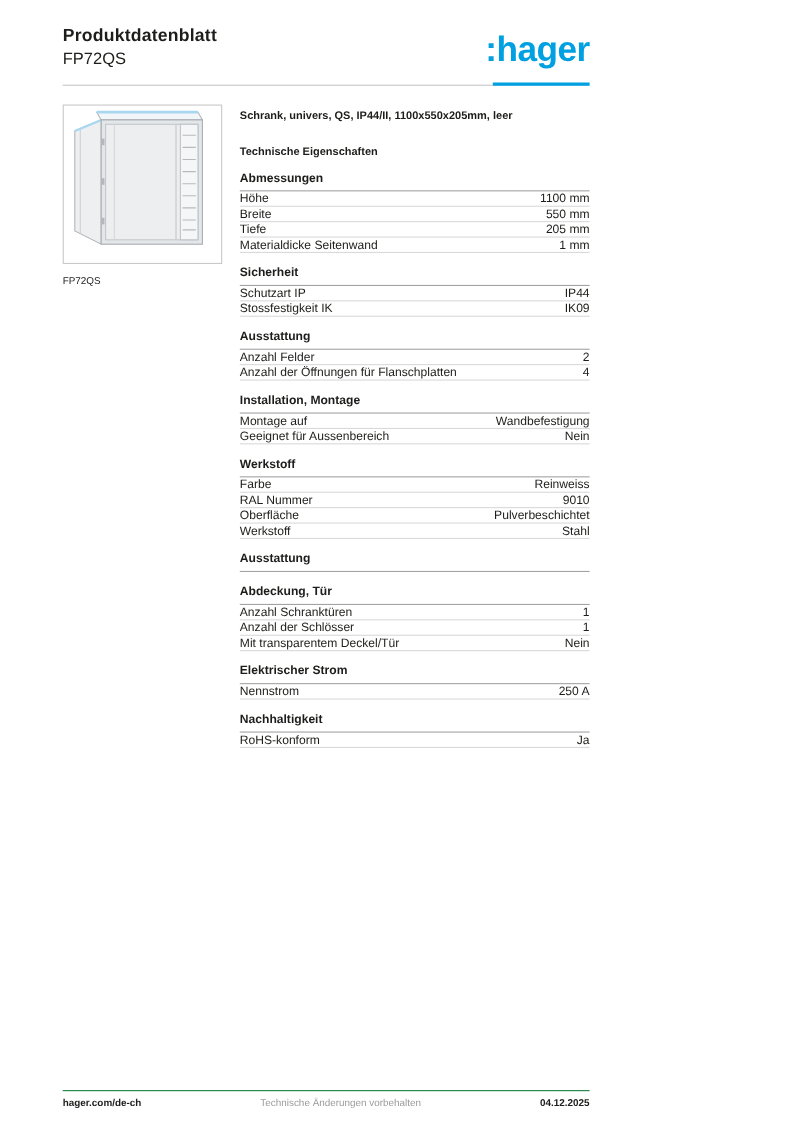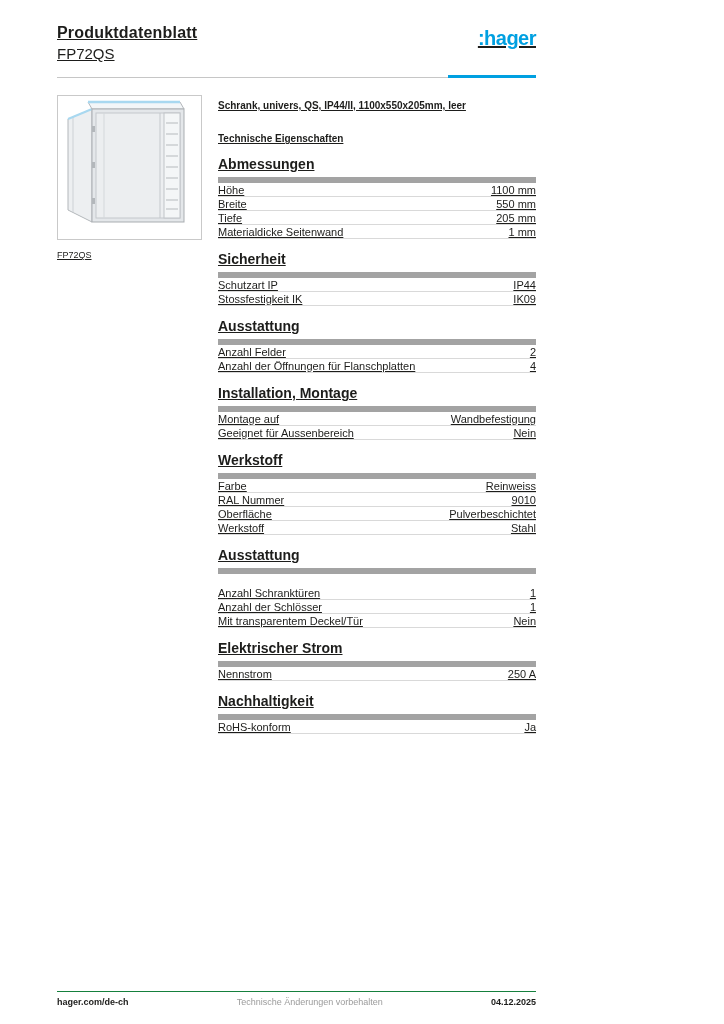--- a/index.html
+++ b/index.html
@@ -1,46 +1,46 @@
 <!DOCTYPE html>
 <html lang="de"><head>
 <meta charset="utf-8">
 <style>
   * { margin:0; padding:0; box-sizing:border-box; }
   html, body { background:#ffffff; }
   body { font-family:"Liberation Sans", sans-serif; color:#1d1d1b; }
 
   .page { position:relative; width:593px; height:1024px; background:#fff;
-          padding:24px 57px 0 57px; overflow:hidden;text-decoration:underline; }
+          padding:24px 57px 0 57px; overflow:hidden; }
 
   
   .hdr { display:flex; justify-content:space-between; align-items:flex-start; }
   .hdr-title { font-size:16px; font-weight:bold; letter-spacing:.2px; }
   .hdr-code  { font-size:15px; margin-top:3px; }
-  .logo { font-size:20px; font-weight:bold; color:#00a0e1; line-height:1;
+  .logo { font-size:32px; font-weight:bold; color:#00a0e1; line-height:1;
           margin-top:4px; letter-spacing:-0.5px;text-align:right; }
   .rule { display:flex; align-items:flex-end; margin-top:13px; }
   .rule-gray { flex:1; height:1px; background:#c6c6c6; }
   .rule-blue { width:88px; height:3px; background:#00a0e1; }
 
   
   .main { display:flex; margin-top:17px; }
   .left { width:145px; flex:none; }
   .imgbox { width:145px; height:145px; border:1px solid #c9c9c9; background:#fff; }
   .imgbox svg { display:block; }
   .caption { margin-top:10px; font-size:9px; }
 
   .right { flex:1; margin-left:16px; padding-top:5px; min-width:0; }
   .ptitle { font-size:10px; font-weight:bold; }
   .tech   { font-size:10px; font-weight:bold; margin-top:22px; }
 
   
   .sec { margin-top:12px; }
-  .sec h3 { font-size:14px; font-weight:bold; padding-bottom:5px;
-            border-bottom:6px solid #a3a3a3; }
+  .sec h3 { font-size:11px; font-weight:bold; padding-bottom:5px;
+            border-bottom:1px solid #a3a3a3; }
   .row { display:flex; justify-content:space-between; align-items:center;
          height:14px; border-bottom:1px solid #d9d9d9; font-size:11px; }
   .row .lab { white-space:nowrap; }
   .row .val { text-align:right; white-space:nowrap; }
 
   
   .footer { position:absolute; left:57px; right:57px; top:991px;
             border-top:1px solid #15803d; padding-top:5px;
             display:flex; justify-content:space-between; align-items:baseline;
             font-size:9px; }
@@ -183,20 +183,21 @@
           <span class="lab">Werkstoff</span>
           <span class="val">Stahl</span>
         </div>
       </section>
 
       <section class="sec">
         <h3>Ausstattung</h3>
       </section>
 
       <section class="sec">
+        <h3>Abdeckung, Tür</h3>
         <div class="row">
           <span class="lab">Anzahl Schranktüren</span>
           <span class="val">1</span>
         </div>
         <div class="row">
           <span class="lab">Anzahl der Schlösser</span>
           <span class="val">1</span>
         </div>
         <div class="row">
           <span class="lab">Mit transparentem Deckel/Tür</span>

